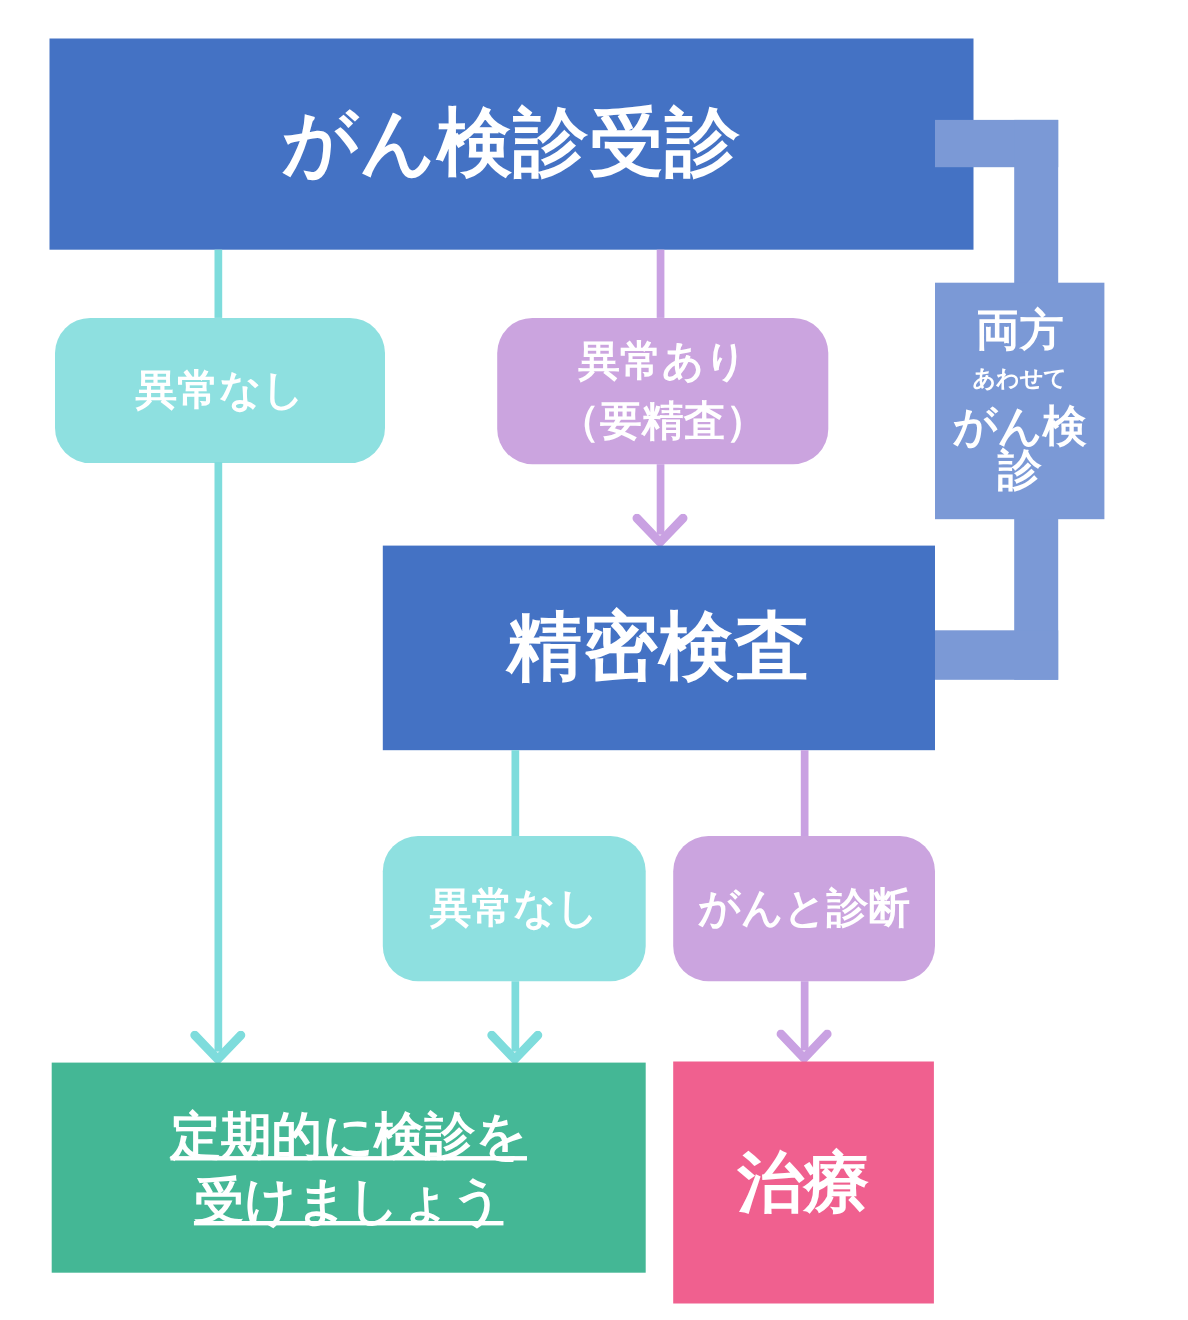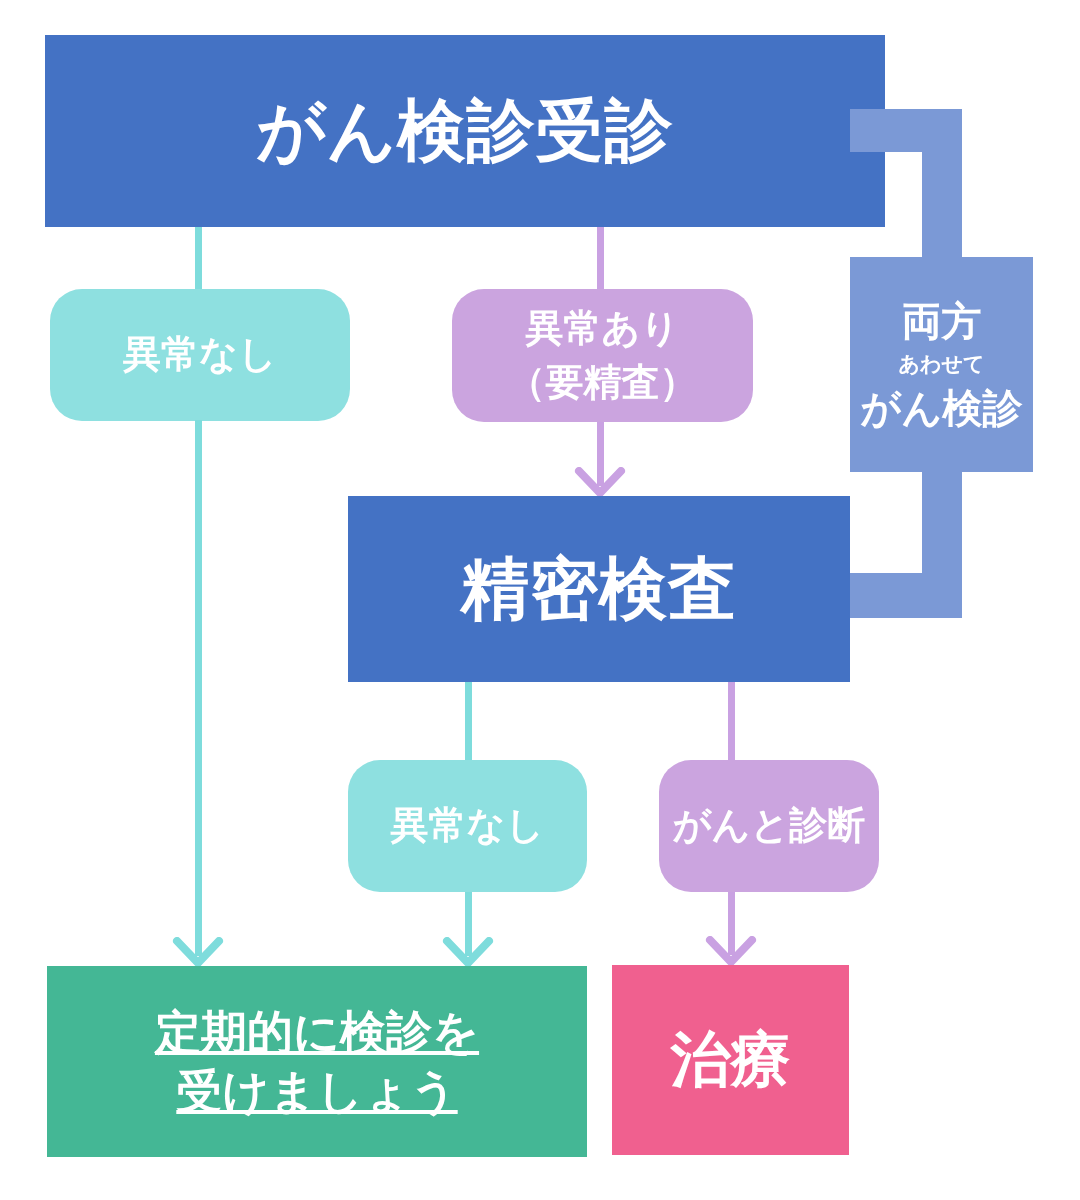--- a/index.html
+++ b/index.html
@@ -35,29 +35,29 @@
   .title-md{font-size:46px;font-weight:800;line-height:1.28;}
   .label-sm{font-size:38px;font-weight:600;line-height:1.42;}
   .stack{display:flex;flex-direction:column;align-items:center;justify-content:center;}
 
   
   #node-screening{left:45px;top:35px;width:840px;height:192px;}
   #node-noabn1{left:50px;top:289px;width:300px;height:132px;}
   #node-abn{left:452px;top:289px;width:301px;height:133px;}
   #node-detail{left:348px;top:496px;width:502px;height:186px;}
   #node-noabn2{left:348px;top:760px;width:239px;height:132px;}
-  #node-cancer{left:612px;top:760px;width:220px;height:132px;margin-left:47px;}
+  #node-cancer{left:612px;top:760px;width:238px;height:132px;}
   #node-regular{left:47px;top:966px;width:540px;height:191px;text-decoration:underline;}
-  #node-treat{left:612px;top:965px;width:237px;height:190px;font-family:Liberation Serif, serif;}
+  #node-treat{left:612px;top:965px;width:237px;height:220px;}
 
   
   #bracket-arm-top{position:absolute;left:850px;top:109px;width:112px;height:43px;}
   #bracket-bar{position:absolute;left:922px;top:109px;width:40px;height:509px;}
   #bracket-arm-bottom{position:absolute;left:850px;top:573px;width:112px;height:45px;}
-  #bracket-label{left:850px;top:257px;width:183px;height:215px;gap:13px;}
+  #bracket-label{left:850px;top:257px;width:154px;height:215px;gap:13px;}
   .bracket-line-lg{font-size:40px;font-weight:600;line-height:1;}
   .bracket-line-sm{font-size:21px;font-weight:600;line-height:1;}
 
   
   .vline{position:absolute;width:7px;}
   .vline.tealc{background:var(--teal-line);}
   .vline.purplec{background:var(--purple-line);}
   #conn-a{left:195px;top:227px;height:62px;}
   #conn-b{left:597px;top:227px;height:62px;}
   #conn-c{left:597px;top:422px;height:64px;}

